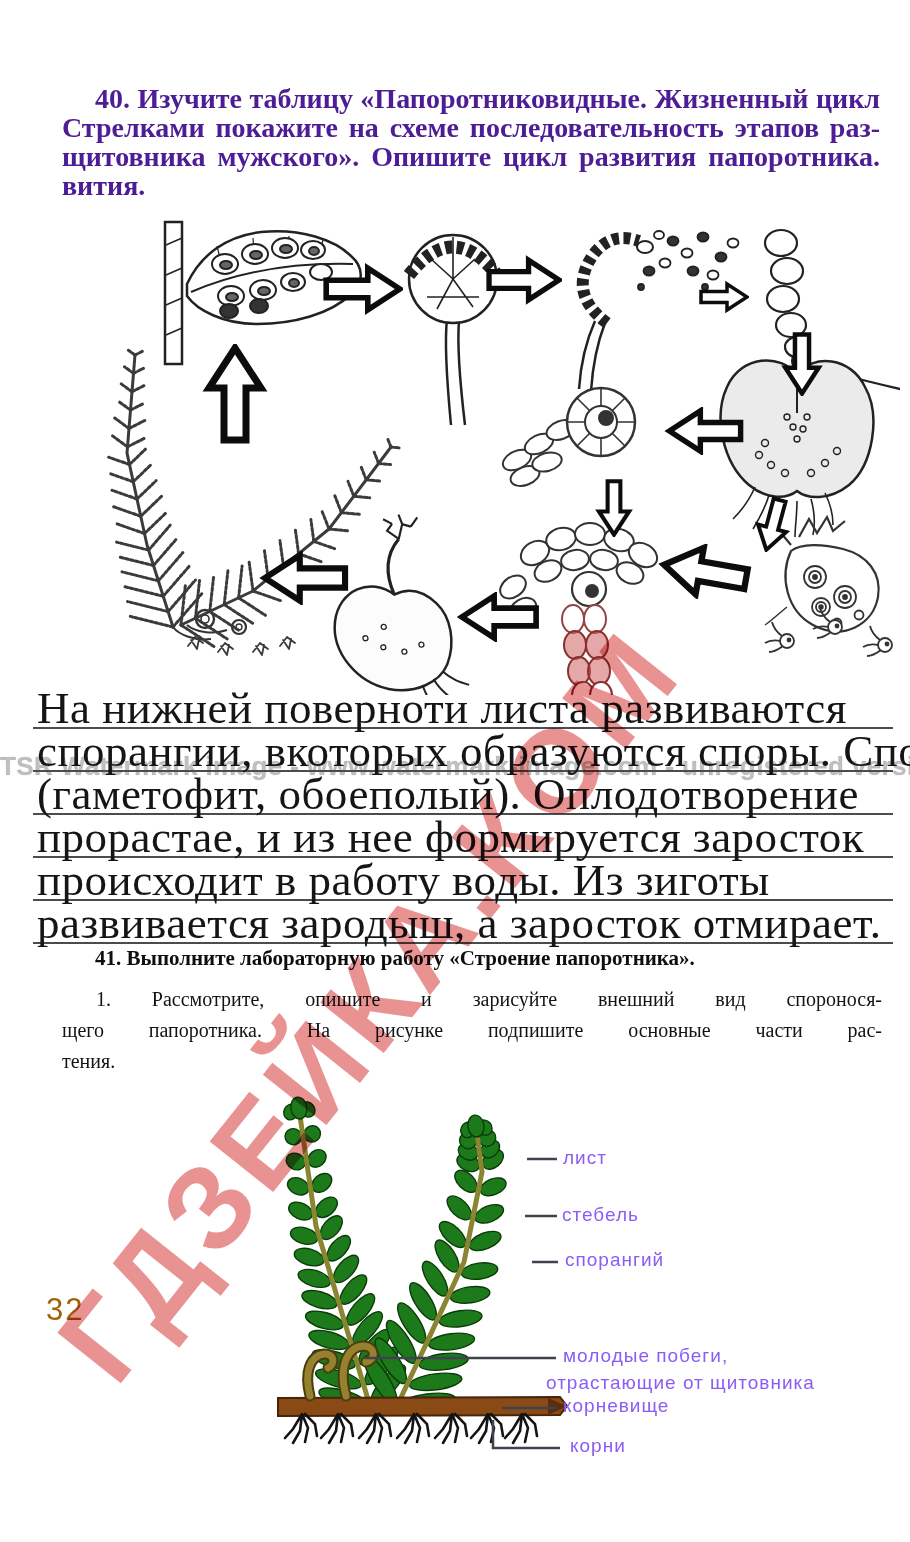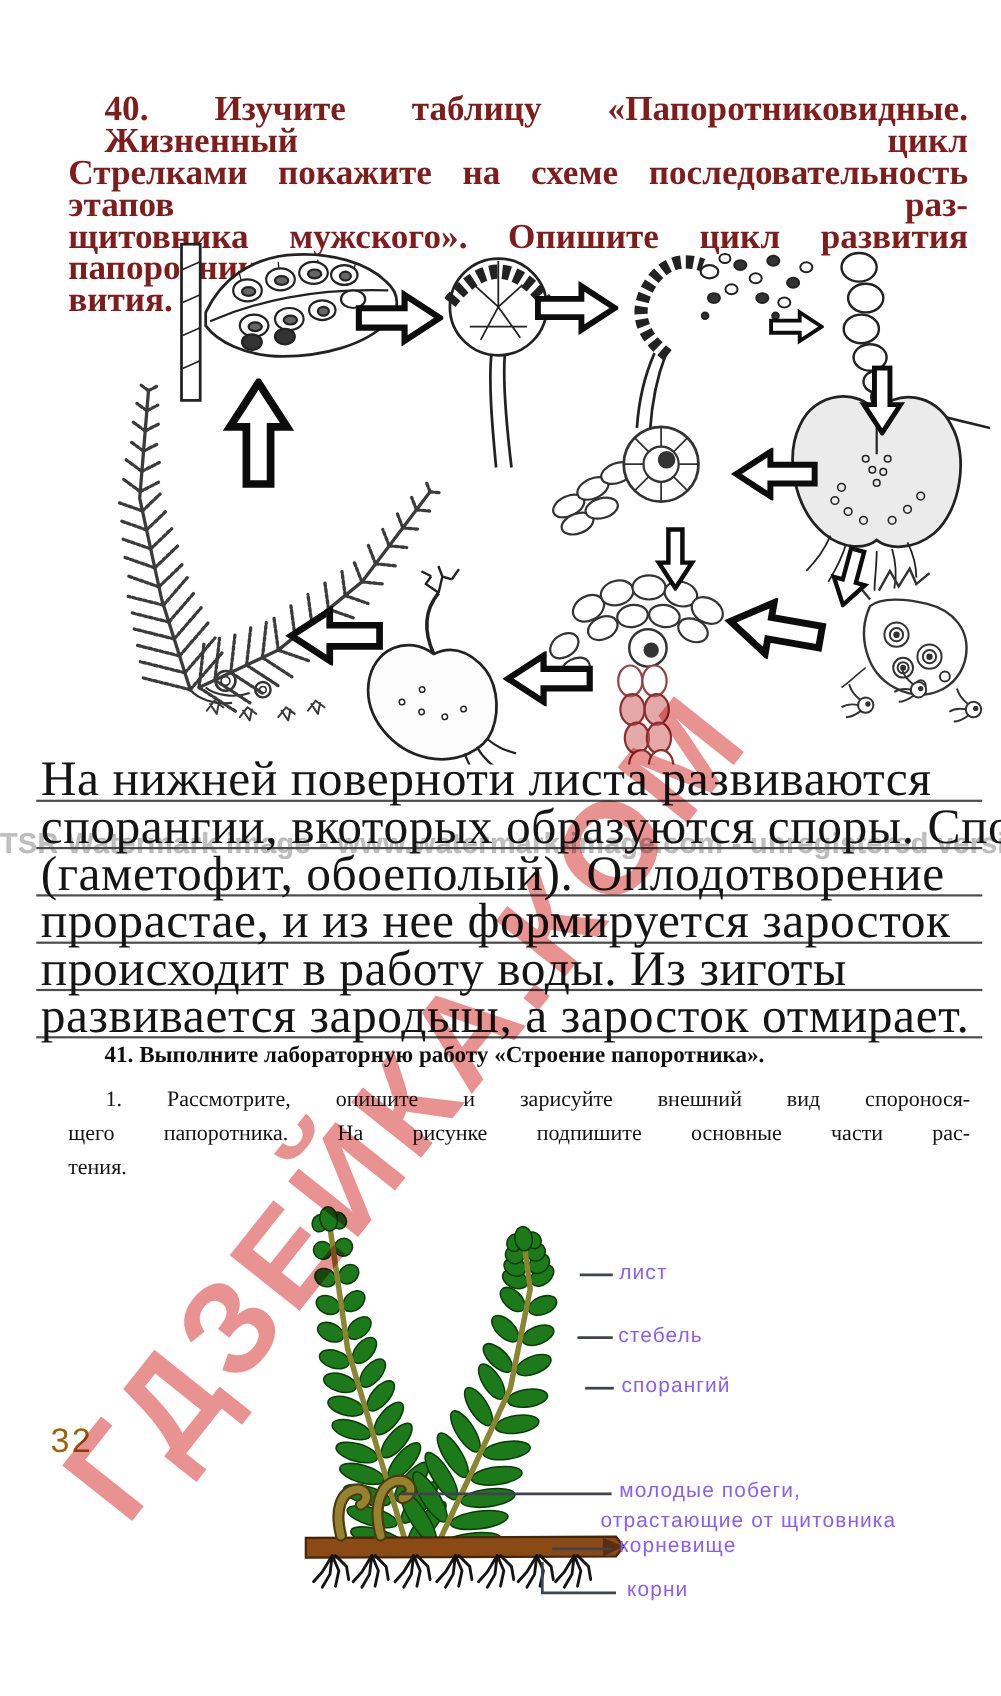--- a/index.html
+++ b/index.html
@@ -1,20 +1,20 @@
 <!DOCTYPE html>
 <html><head>
 <meta charset="utf-8">
 <style>
   html,body{margin:0;padding:0}
   body{width:910px;height:1542px;position:relative;background:#fff;overflow:hidden;
        font-family:"Liberation Serif",serif;color:#111}
   .abs{position:absolute}
   
-  .t40{left:62px;top:84px;width:818px;font-weight:bold;font-size:32px;line-height:29px;color:#7f1d1d}
+  .t40{left:62px;top:84px;width:818px;font-weight:bold;font-size:28px;line-height:29px;color:#4c1d95}
   .t40 .ln{text-align:justify;text-align-last:justify}
   .t40 .first{padding-left:33px}
   .t40 .last{text-align-last:left}
   
   .answer{left:33px;top:686px;width:860px;z-index:2}
   .aln{height:41px;border-bottom:2px solid #4c4c4c;font-size:45px;line-height:44px;
        letter-spacing:.5px;color:#151515;white-space:nowrap;padding-left:4px}
   
   .banner{left:0;top:751px;width:910px;z-index:1;font-family:"Liberation Sans",sans-serif;
           font-weight:bold;font-size:26px;letter-spacing:.4px;white-space:nowrap;

